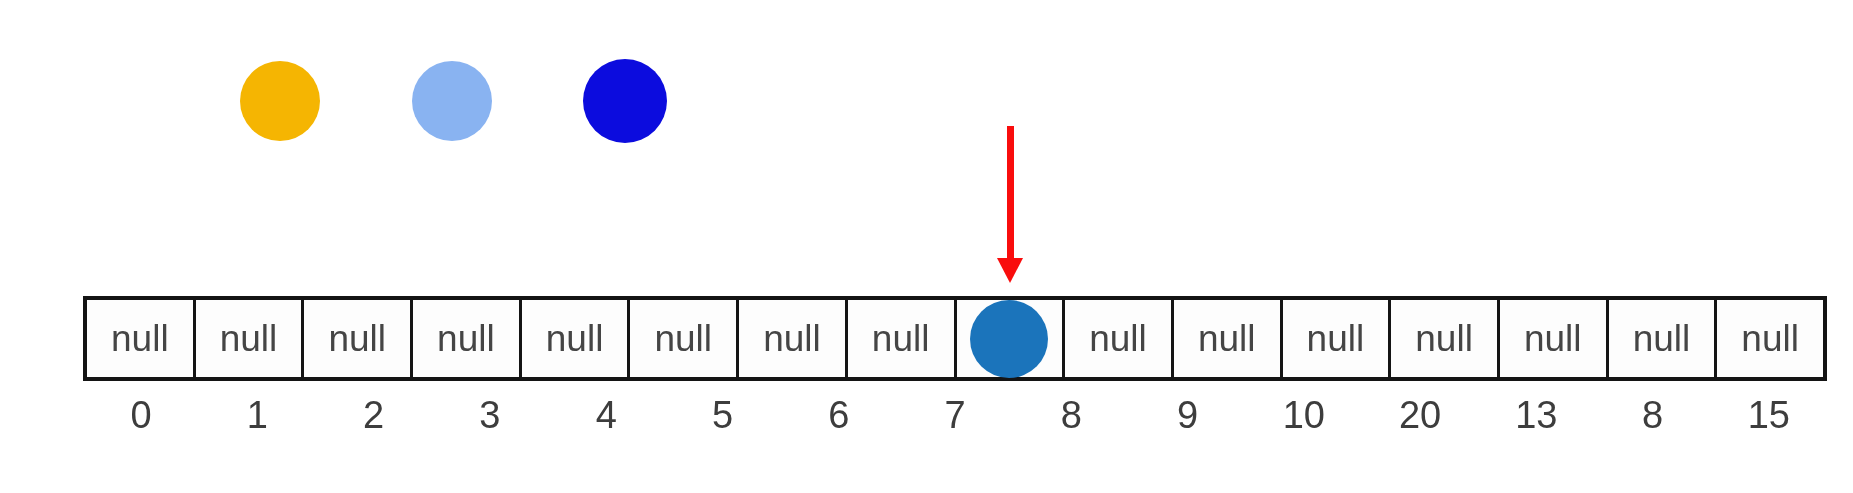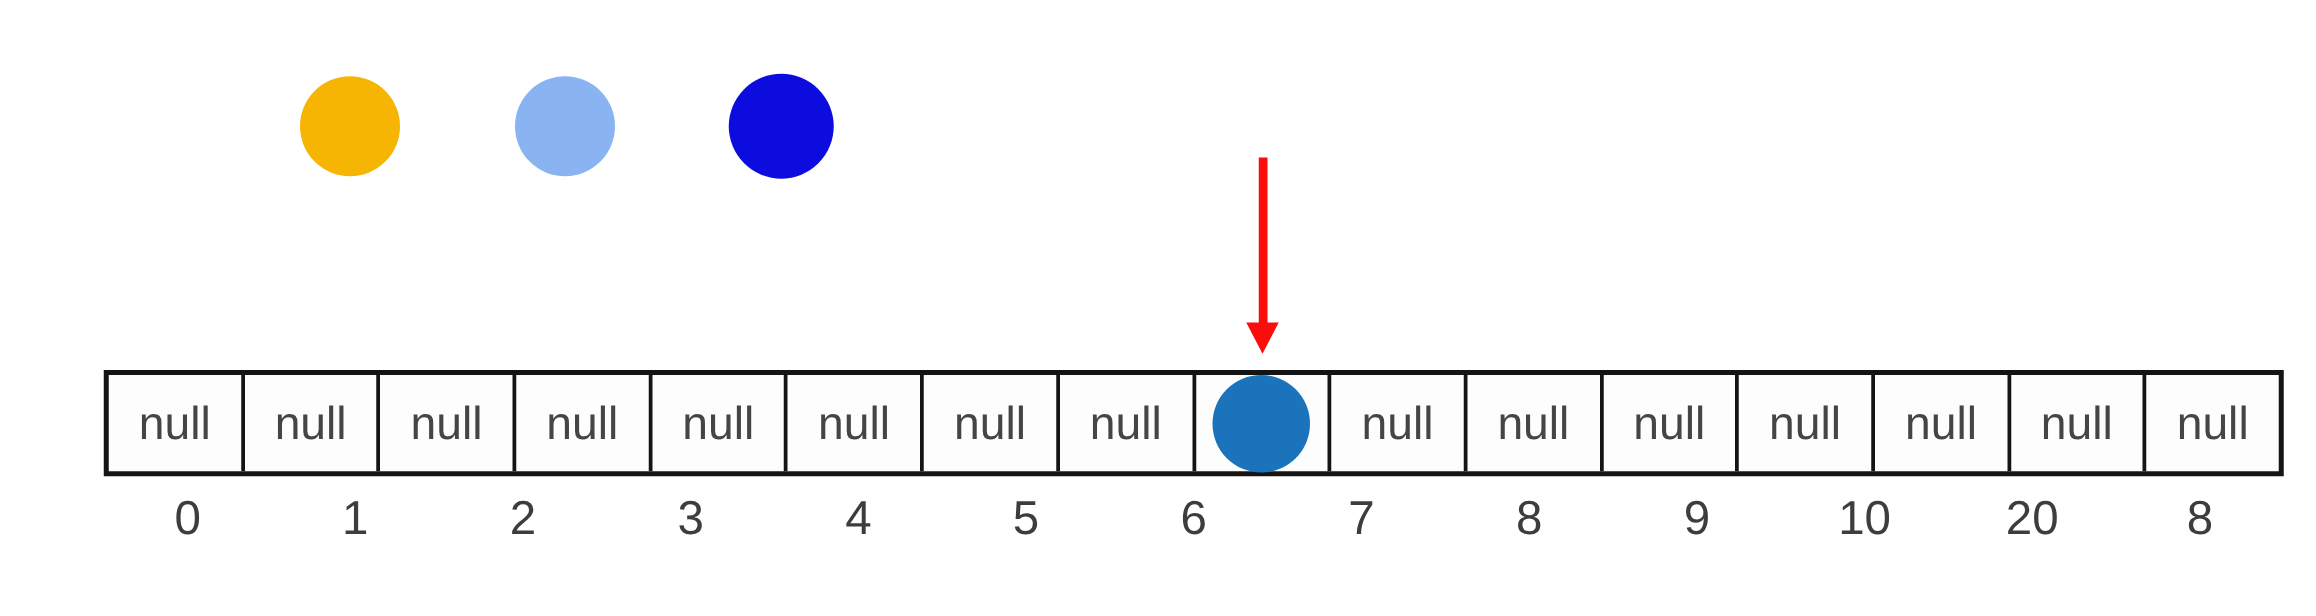--- a/index.html
+++ b/index.html
@@ -135,16 +135,18 @@
     <div class="index-label">2</div>
     <div class="index-label">3</div>
     <div class="index-label">4</div>
     <div class="index-label">5</div>
     <div class="index-label">6</div>
     <div class="index-label">7</div>
     <div class="index-label">8</div>
     <div class="index-label">9</div>
     <div class="index-label">10</div>
     <div class="index-label">20</div>
+    <div class="index-label">13</div>
     <div class="index-label">8</div>
+    <div class="index-label">15</div>
   </div>
 
 </div>
 
 </body></html>

